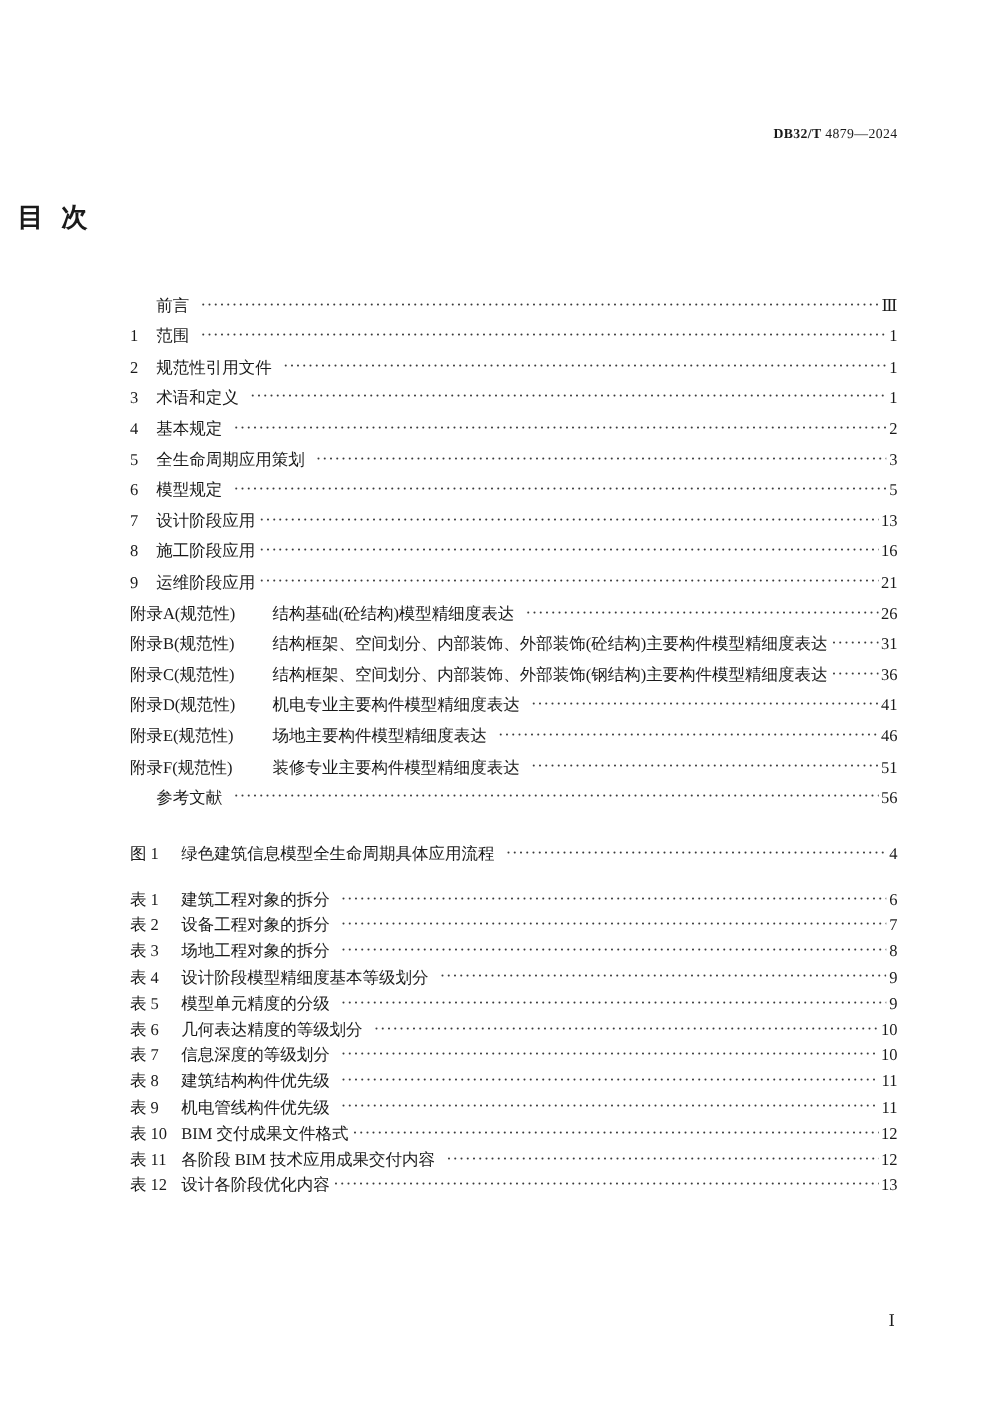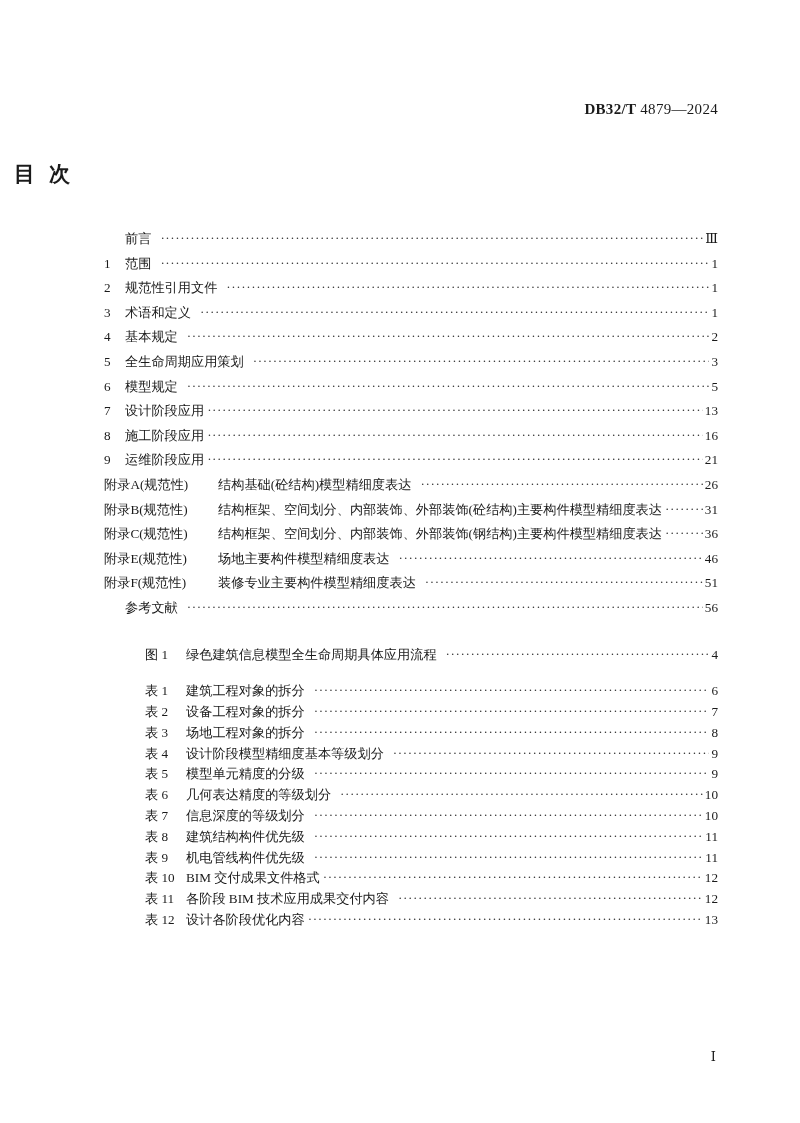--- a/index.html
+++ b/index.html
@@ -21,21 +21,21 @@
     left: 0; top: 0;
     width: 800px;
     height: 1123px;
   }
 
   
   .doc-header {
     position: absolute;
     top: 101px;
     right: 82px;
-    font-size: 15px;
+    font-size: 11px;
     letter-spacing: 0.3px;
     white-space: nowrap;
     font-family: Liberation Serif, serif;
   }
   .doc-header .std-prefix { font-weight: bold; }
 
   
   .toc-title {
     position: absolute;
     top: 160px;
@@ -52,27 +52,27 @@
   
   .toc-body {
     position: absolute;
     left: 104px;
     top: 232px;
     width: 614px;
   }
 
   .toc-row {
     display: flex;
-    align-items: flex-start;
+    align-items: center;
     font-size: 13.2px;
     line-height: 1;
     height: 24.6px;
     white-space: nowrap;
   }
-  .toc-row.tight { height: 20.8px; margin-left: 41px; }
+  .toc-row.tight { height: 20.8px; }
 
   .num {
     flex: none;
     width: 21px;
     text-align: left;
   }
   .num.wide { width: 114px; }
   .num.med  { width: 41px; }
 
   .label {
@@ -200,20 +200,26 @@
       <span class="leader nogap"></span>
       <span class="pg">31</span>
     </div>
     <div class="toc-row">
       <span class="num wide">附录C(规范性)</span>
       <span class="label">结构框架、空间划分、内部装饰、外部装饰(钢结构)主要构件模型精细度表达</span>
       <span class="leader nogap"></span>
       <span class="pg">36</span>
     </div>
     <div class="toc-row">
+      <span class="num wide">附录D(规范性)</span>
+      <span class="label gap">机电专业主要构件模型精细度表达</span>
+      <span class="leader"></span>
+      <span class="pg">41</span>
+    </div>
+    <div class="toc-row">
       <span class="num wide">附录E(规范性)</span>
       <span class="label gap">场地主要构件模型精细度表达</span>
       <span class="leader"></span>
       <span class="pg">46</span>
     </div>
     <div class="toc-row">
       <span class="num wide">附录F(规范性)</span>
       <span class="label gap">装修专业主要构件模型精细度表达</span>
       <span class="leader"></span>
       <span class="pg">51</span>

